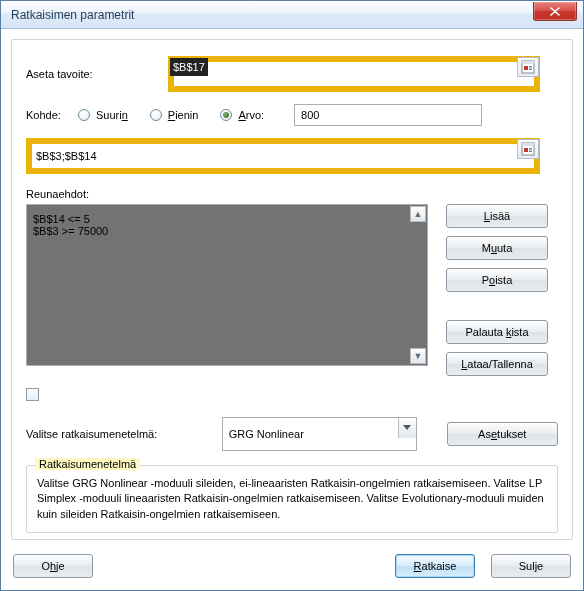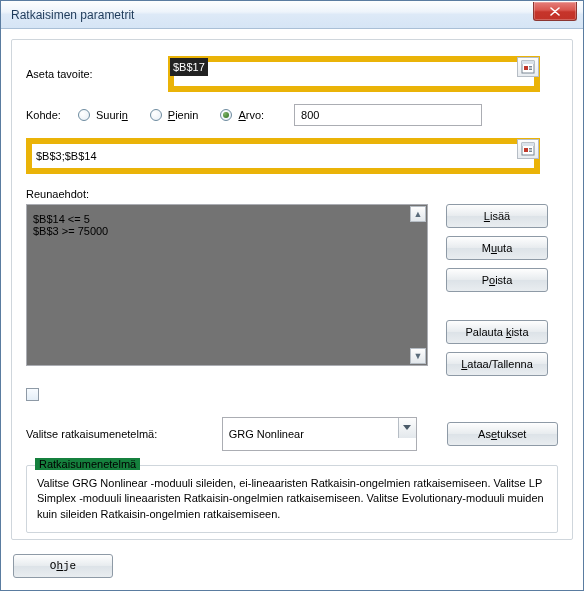--- a/index.html
+++ b/index.html
@@ -181,29 +181,29 @@
   }
   .groupbox {
     margin-top:14px;
     border:1px solid #cfd6dc;
     border-radius:2px;
     padding:10px 10px 10px 10px;
     position:relative;
   }
   .groupbox .legend {
     position:absolute; top:-8px; left:8px;
-    background:#15803d; padding:0 4px;
+    background:#fef9c3; padding:0 4px;
   }
   .groupbox .desc { line-height:1.4; }
   .footer {
     position:absolute;
     left:12px; right:12px; bottom:12px;
     display:flex; align-items:center;
   }
-  .footer .btn { width:100px;font-family:Liberation Mono, monospace; }
+  .footer .btn { width:80px; }
   .footer-spacer { flex:1; }
   .footer .btn.primary {
     border:1px solid #3c7fb1;
     background:linear-gradient(to bottom,#f4fbff,#d6ecfb 48%,#bfe0f7 52%,#d7edfb);
     box-shadow: 0 0 0 1px #a7d9f5 inset;
   }
   .footer .right-group { display:flex; gap:16px; }
   .underline-char { text-decoration: underline; }
 </style>
 </head>
@@ -322,15 +322,23 @@
       <div class="desc">Valitse GRG Nonlinear -moduuli sileiden, ei-lineaaristen Ratkaisin-ongelmien ratkaisemiseen. Valitse LP Simplex -moduuli lineaaristen Ratkaisin-ongelmien ratkaisemiseen. Valitse Evolutionary-moduuli muiden kuin sileiden Ratkaisin-ongelmien ratkaisemiseen.</div>
     </div>
 
   </div>
 
   <div class="footer">
     <button class="btn">
         <span><span>O</span><span class="underline-char">h</span><span>je</span></span>
       </button>
     <div class="footer-spacer"></div>
+    <div class="right-group">
+      <button class="btn primary">
+          <span><span class="underline-char">R</span><span>atkaise</span></span>
+        </button>
+      <button class="btn">
+          <span><span>Sul</span><span class="underline-char">j</span><span>e</span></span>
+        </button>
+    </div>
   </div>
 
 </div>
 
 </body></html>

